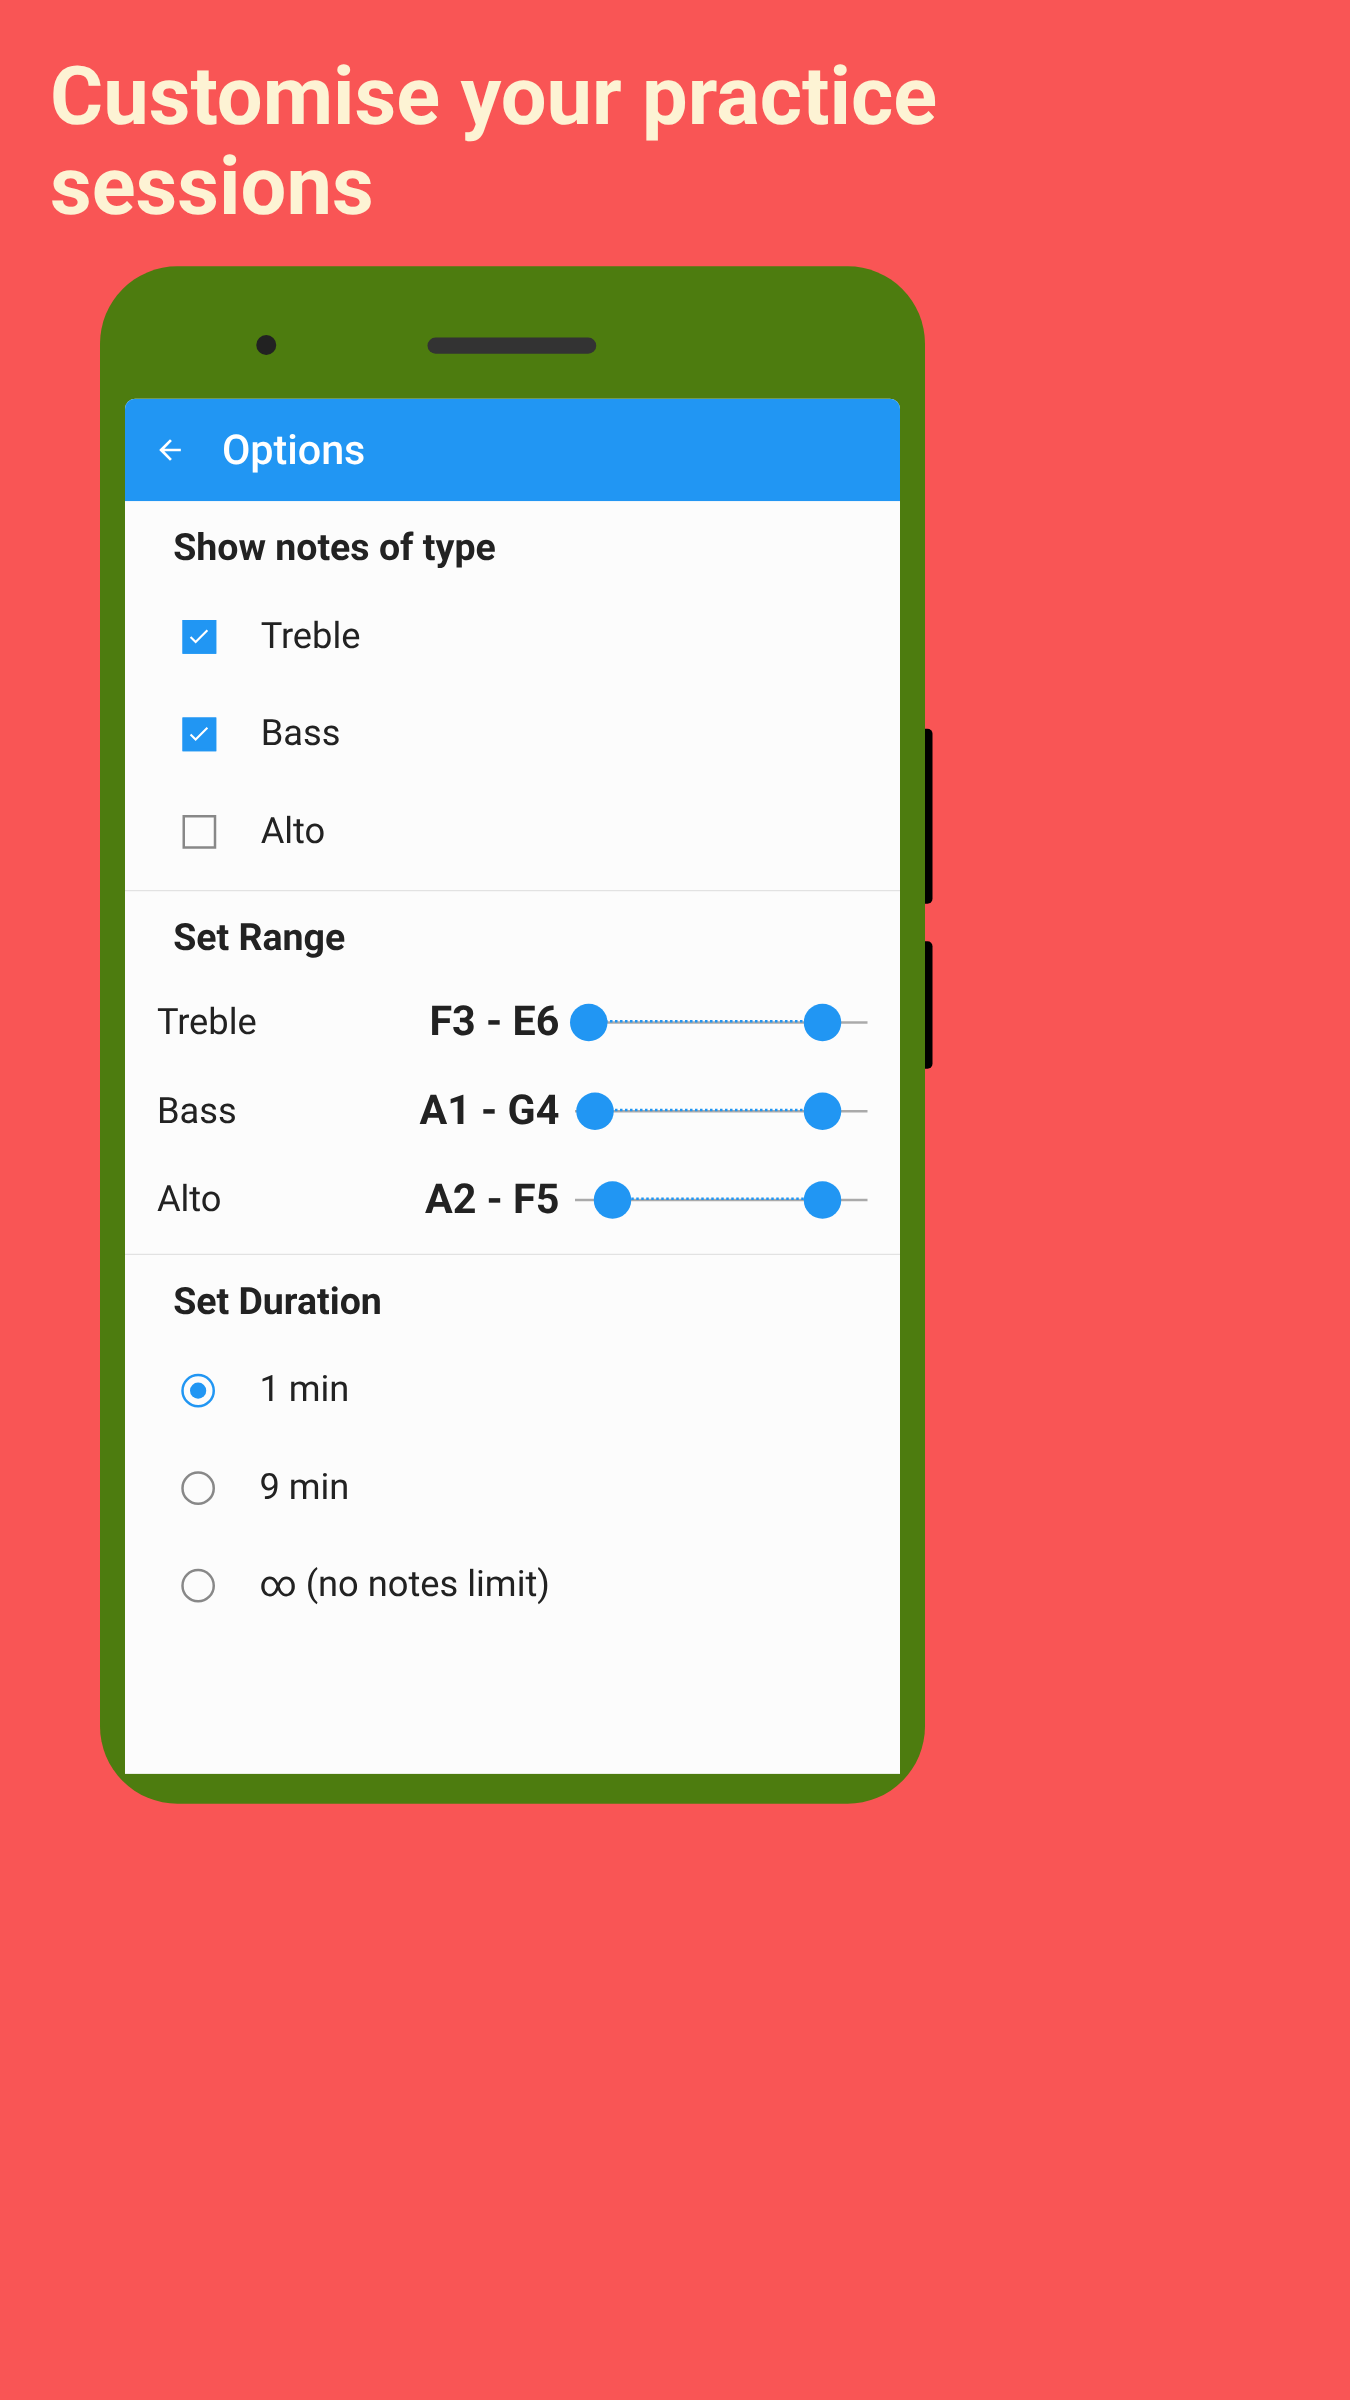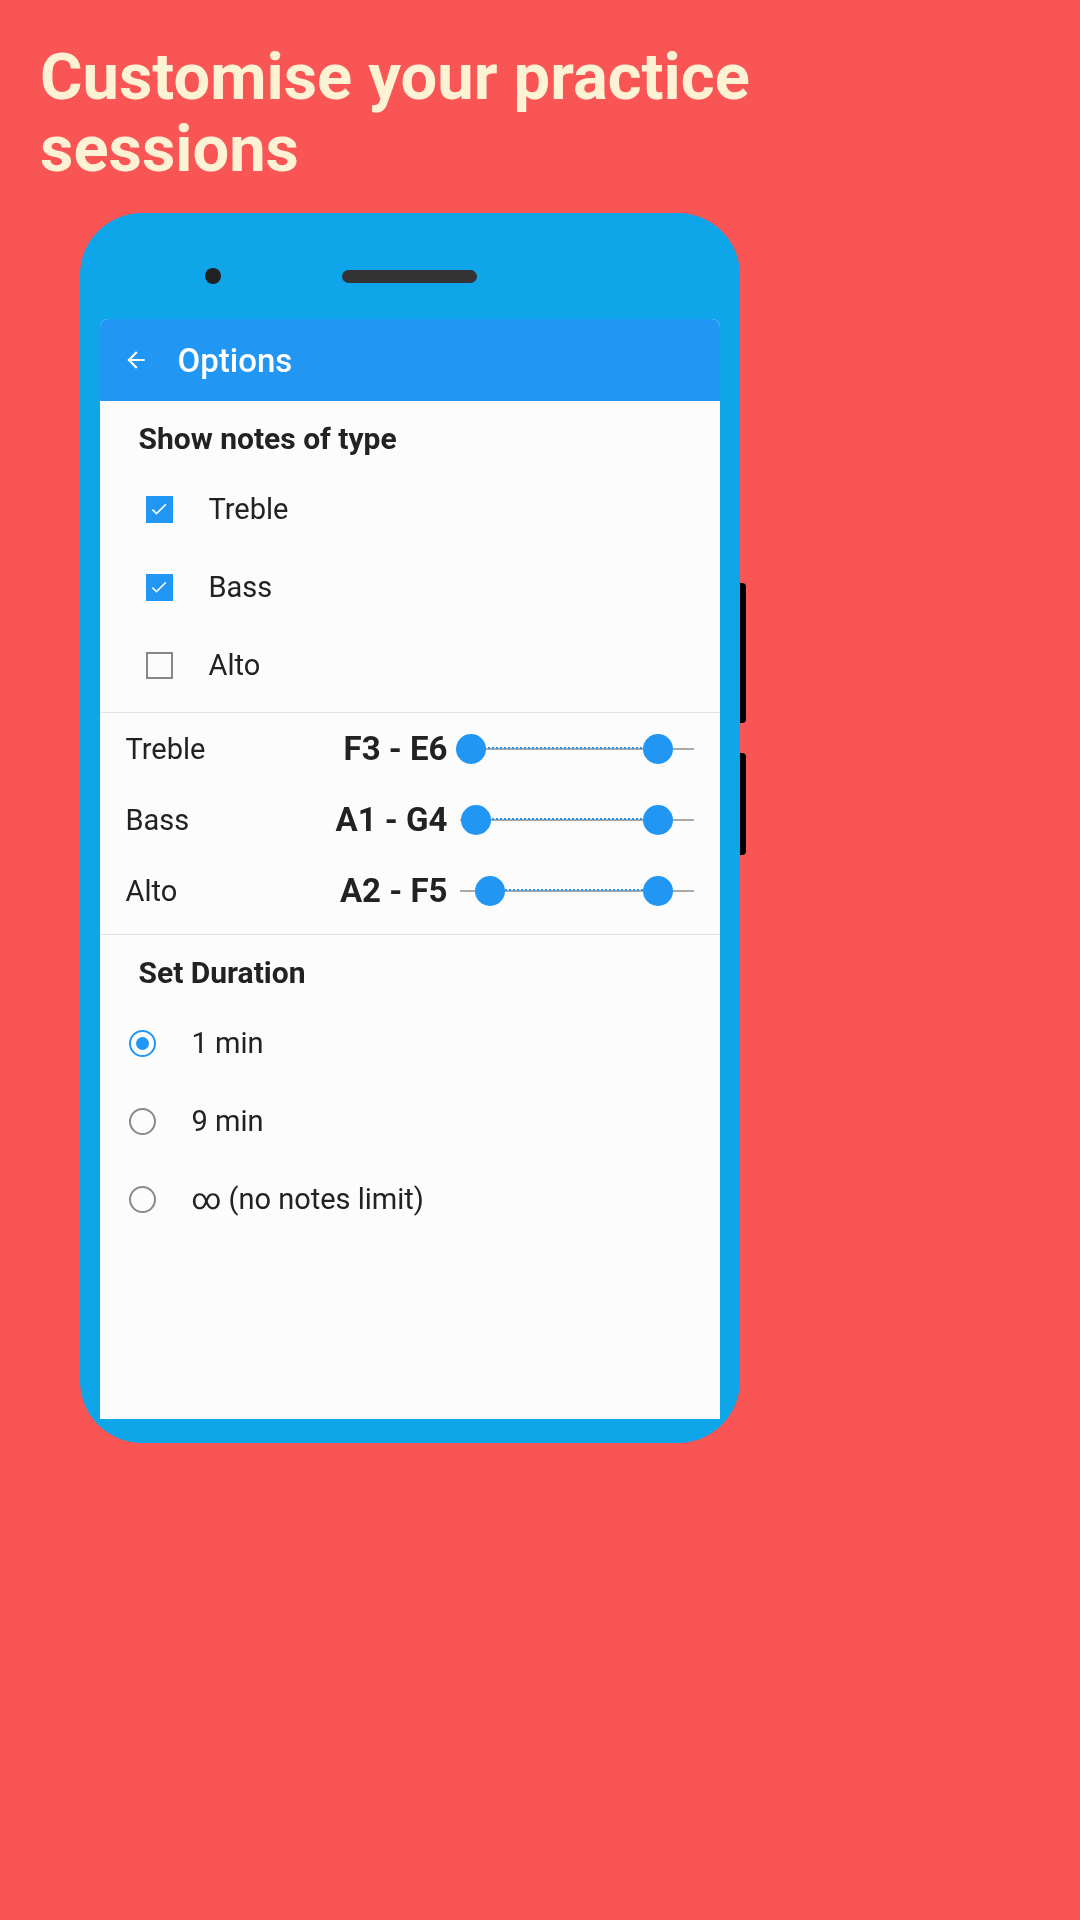--- a/index.html
+++ b/index.html
@@ -16,21 +16,21 @@
       font-weight: 700;
       text-align: left;
       padding: 42px 40px 28px;
       line-height: 1.1;
     }
     .phone-frame {
       position: relative;
       margin: 0 auto;
       width: 660px;
       height: 1230px;
-      background: #0ea5e9;
+      background: #4d7c0f;
       border-radius: 62px;
       padding: 20px;
     }
     .phone-button-right-1 {
       position: absolute;
       right: -6px;
       top: 370px;
       width: 6px;
       height: 140px;
       background: #000;
@@ -178,21 +178,21 @@
       position: absolute;
       width: 30px;
       height: 30px;
       background: #2196f3;
       border-radius: 50%;
       transform: translateX(-50%);
     }
     .radio-row {
       display: flex;
       align-items: center;
-      padding: 22px 20px 22px 29px;
+      padding: 22px 20px 22px 45px;
       gap: 36px;
     }
     .radio {
       width: 27px;
       height: 27px;
       border: 2.5px solid #888;
       border-radius: 50%;
       display: flex;
       align-items: center;
       justify-content: center;
@@ -258,20 +258,21 @@
             <div class="check-label">Bass</div>
           </div>
           <div class="check-row">
             <div class="checkbox"></div>
             <div class="check-label">Alto</div>
           </div>
         </div>
 
       <div class="divider"></div>
 
+      <div class="section-title">Set Range</div>
       <div id="range-list">
           <div class="range-row">
             <div class="range-name">Treble</div>
             <div class="range-value">F3 - E6</div>
             <div class="range-slider">
               <div class="slider-track"></div>
               <div class="slider-fill" style="left:5%;width:80%"></div>
               <div class="slider-thumb" style="left:5%"></div>
               <div class="slider-thumb" style="left:85%"></div>
             </div>

